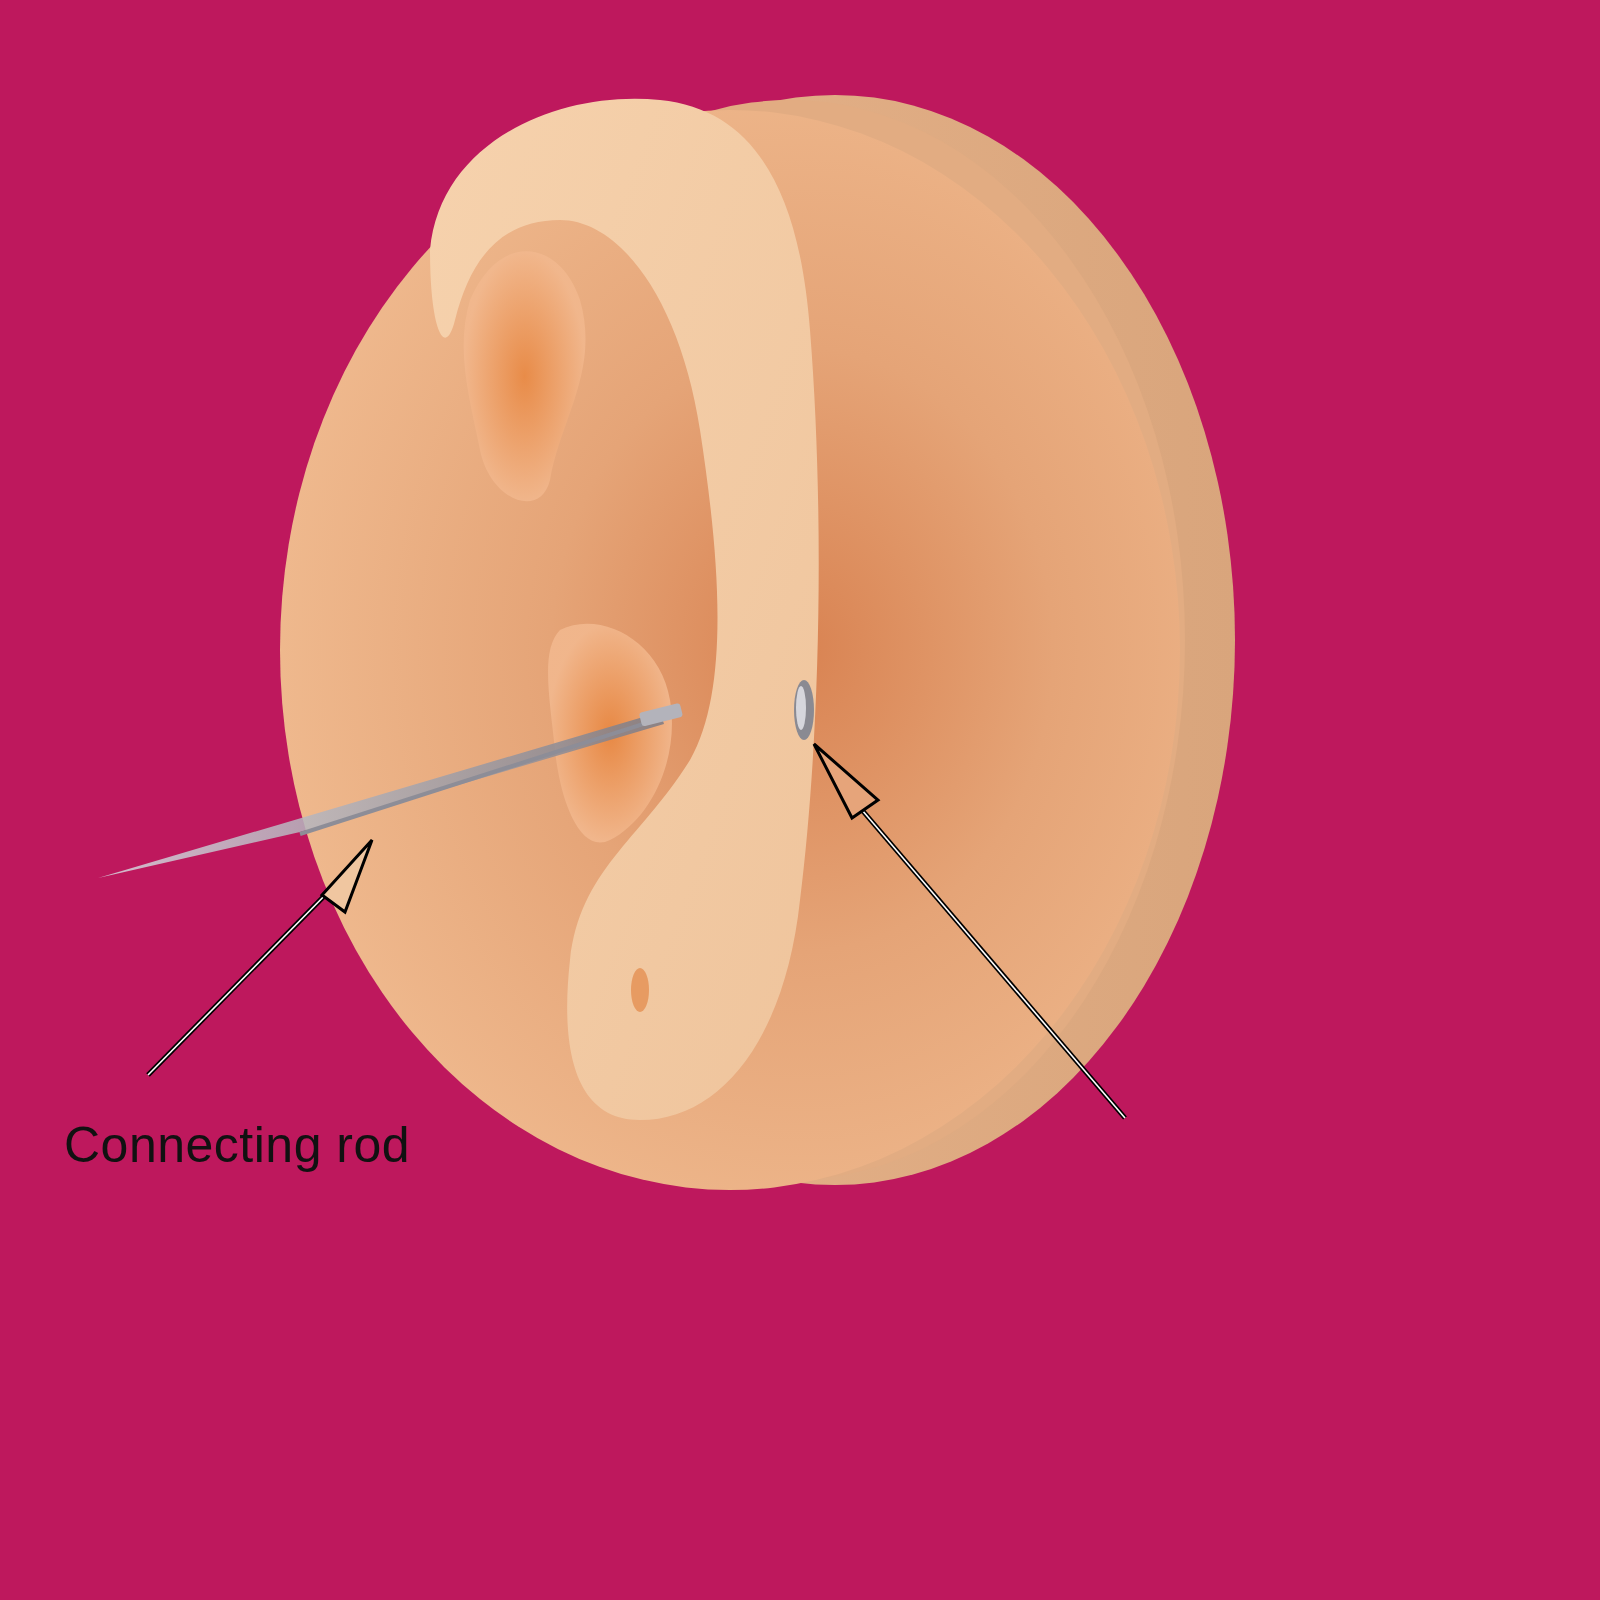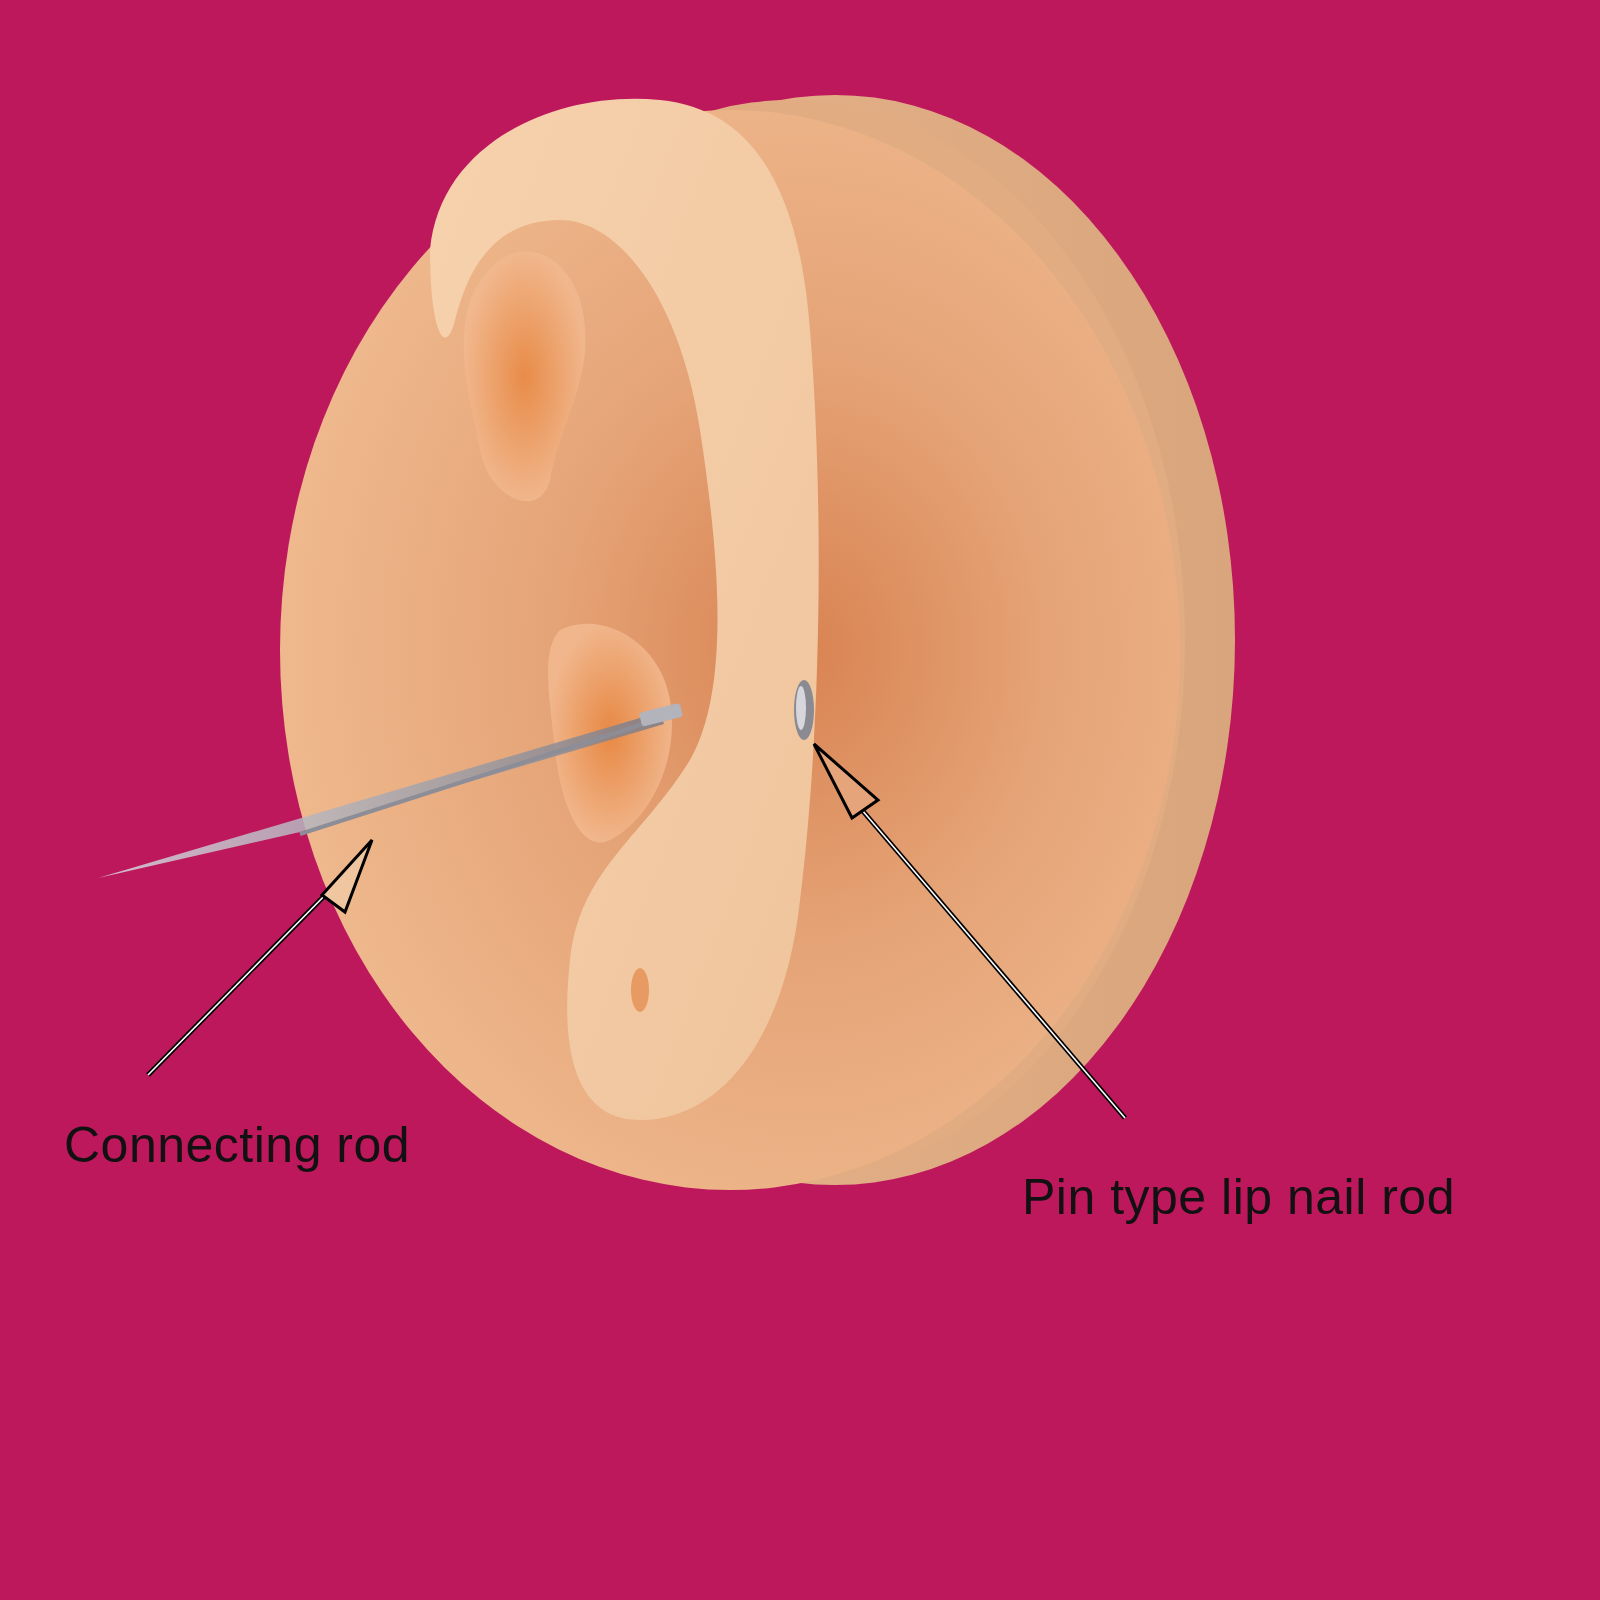--- a/index.html
+++ b/index.html
@@ -105,14 +105,13 @@
 
     <g>
       <line x1="1125" y1="1118" x2="862" y2="810" stroke="#000" stroke-width="5"></line>
       <line x1="1125" y1="1118" x2="862" y2="810" stroke="#fff" stroke-width="1.6"></line>
       <polygon points="814,744 878,800 852,818" fill="#e6a47a" stroke="#000" stroke-width="3" stroke-linejoin="miter"></polygon>
     </g>
   </svg>
 
   <div id="label-connecting" class="label">Connecting rod</div>
 
-  <div id="label-pin" class="label">Pin type lip nail rod</div>
 </div>
 
 </body></html>

